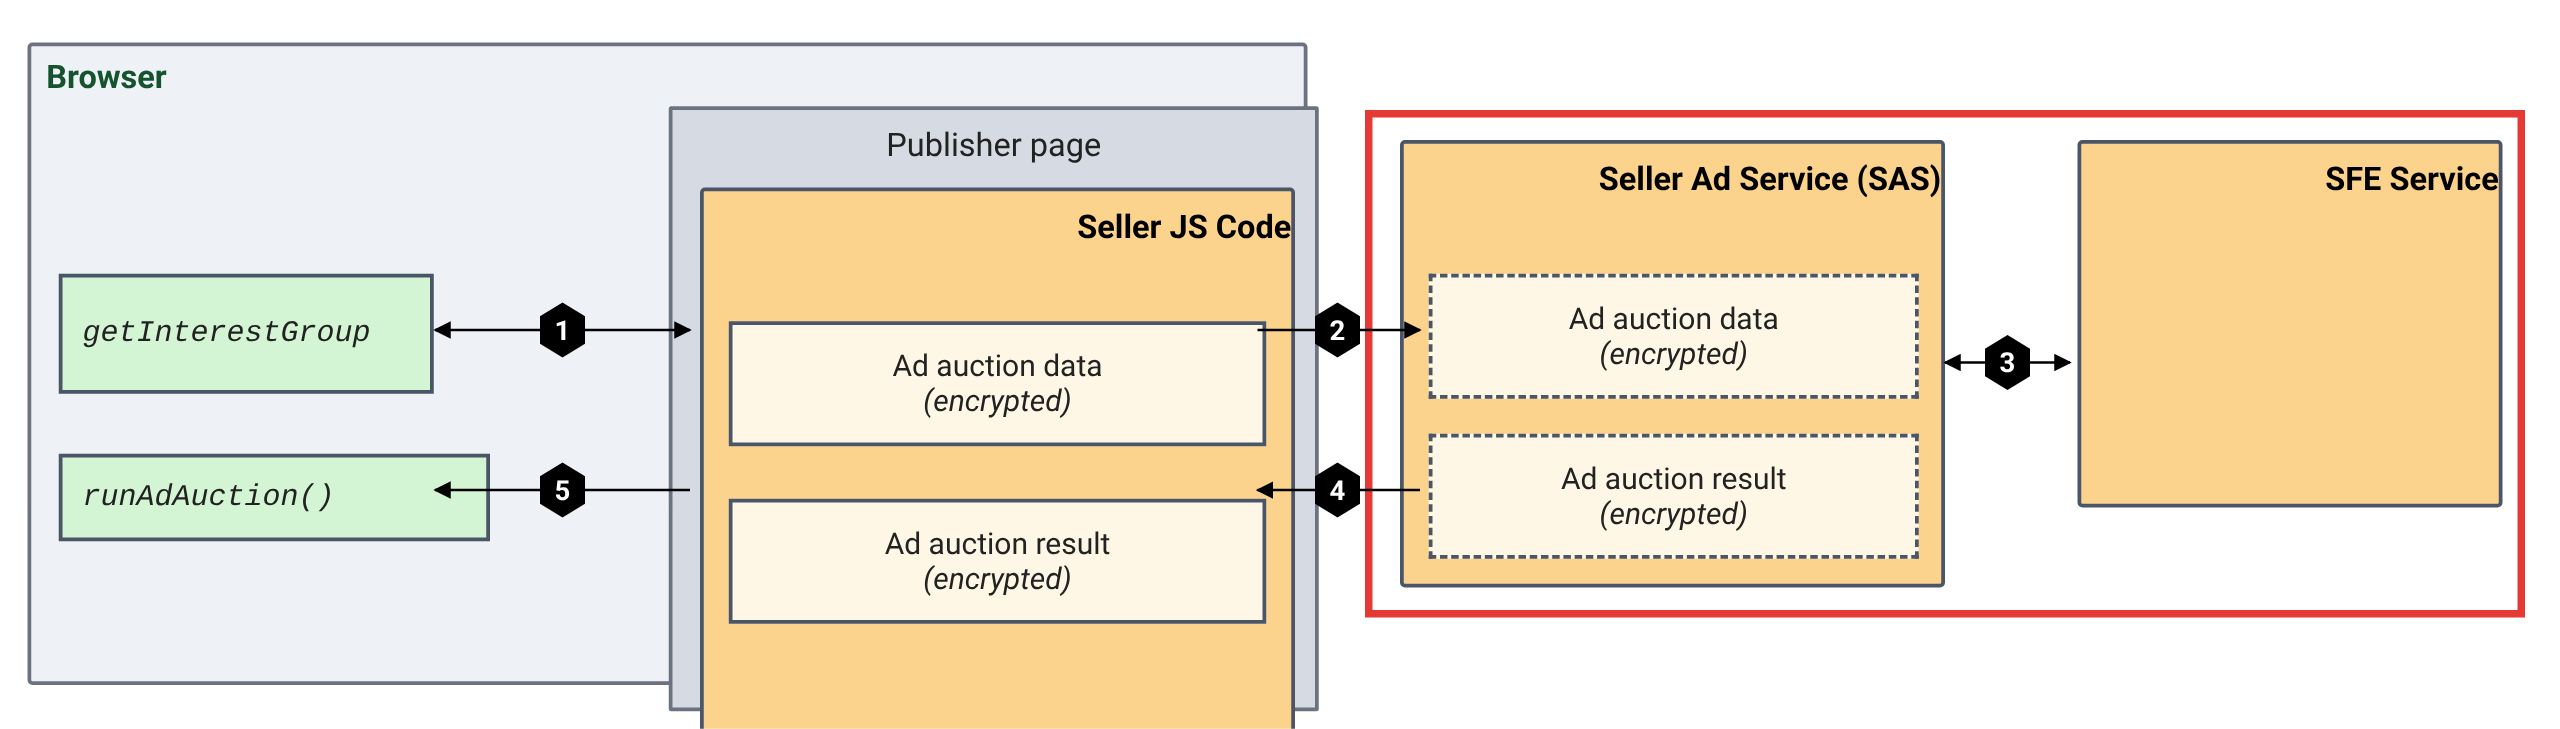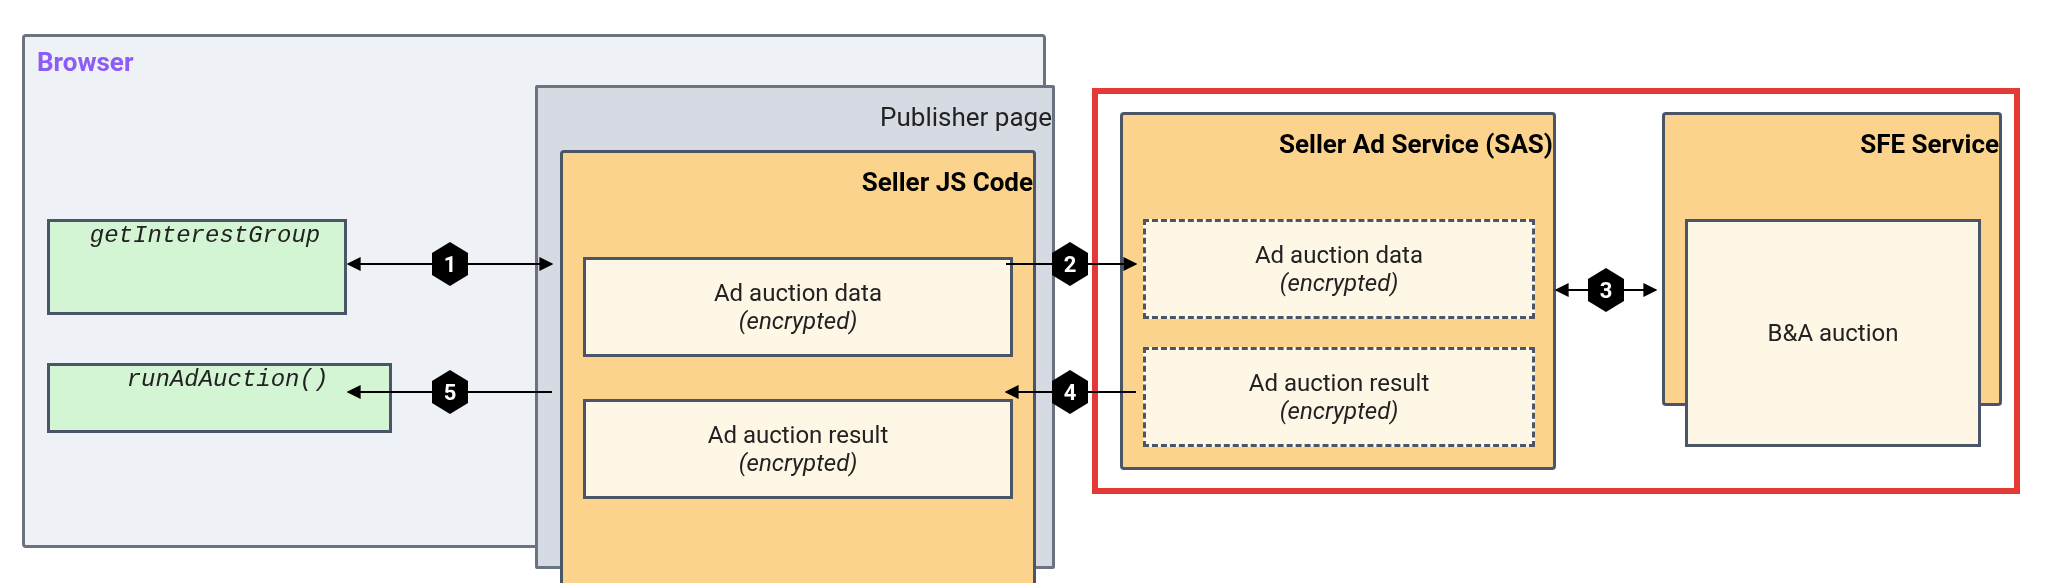--- a/index.html
+++ b/index.html
@@ -26,37 +26,37 @@
     height: 514px;
     border: 3px solid #6b7280;
     background: #eef1f5;
     border-radius: 4px;
   }
   .browser-label {
     position: absolute;
     left: 12px; top: 10px;
     font-size: 26px;
     font-weight: 700;
-    color: #8b5cf6;
+    color: #14532d;
   }
 
   
   .publisher-box {
     position: absolute;
     left: 510px;
     top: 48px;
     width: 520px;
     height: 484px;
     border: 3px solid #6b7280;
     background: #d6dbe3;
     border-radius: 2px;
   }
   .publisher-label {
     width: 100%;
-    text-align: right;
+    text-align: center;
     margin-top: 14px;
     font-size: 26px;
     color: #222;
   }
 
   
   .module-box {
     position: absolute;
     background: #fbd38d;
     border: 3px solid #4a5568;
@@ -92,21 +92,21 @@
   }
   .data-box.dashed { border-style: dashed; }
   .data-box .sub { font-style: italic; }
 
   
   .api-box {
     position: absolute;
     background: #d4f5d4;
     border: 3px solid #4a5568;
     display: flex;
-    flex-direction: row;
+    flex-direction: column;
     justify-content: center;
     padding-left: 16px;
     font-family: "Courier New", monospace;
     font-style: italic;
     font-size: 24px;
     color: #222;
   }
 
   
   .red-outline {
@@ -187,23 +187,20 @@
         <span class="sub">(encrypted)</span>
       </div>
       <div class="data-box dashed" style="left:20px; top:192px; width:392px; height:100px;">
         <span>Ad auction result</span>
         <span class="sub">(encrypted)</span>
       </div>
     </div>
 
     <div class="module-box sfe-box">
       <div class="module-title">SFE Service</div>
-      <div class="data-box" style="left:20px; top:64px; width:296px; height:228px;">
-        <span>B&amp;A auction</span>
-      </div>
     </div>
   </div>
 
   <svg class="overlay">
     <defs>
       <marker id="arrow" viewBox="0 0 10 10" refX="9" refY="5" markerWidth="7" markerHeight="7" orient="auto-start-reverse">
         <path d="M 0 0 L 10 5 L 0 10 z" fill="#000"></path>
       </marker>
     </defs>
 

